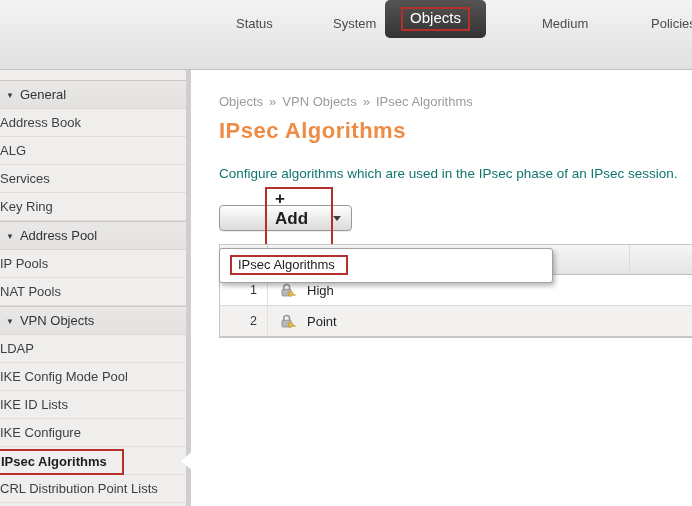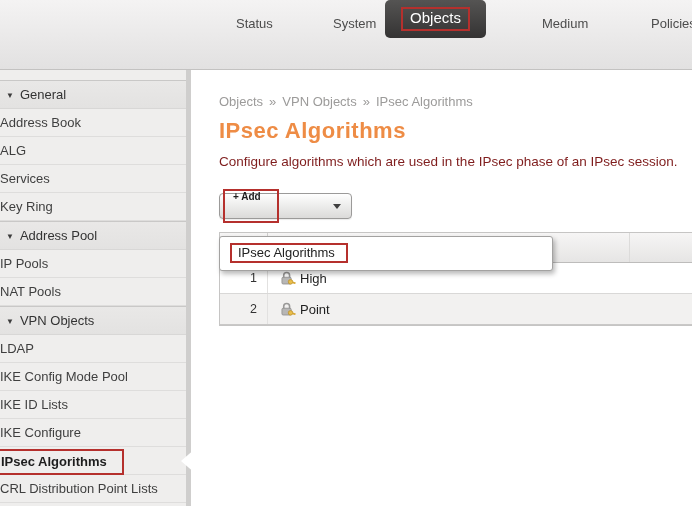--- a/index.html
+++ b/index.html
@@ -41,28 +41,28 @@
   .selected-arrow { position:absolute; right:-10px; top:50%; margin-top:-13px; width:0; height:0;
              border-top:13px solid transparent; border-bottom:13px solid transparent;
              border-right:15px solid #ffffff; }
 
   
   .content { flex:1; position:relative; padding:24px 0 0 28px; }
   .breadcrumb { font-size:13px; color:#9c9b9a; }
   .breadcrumb .sep { margin:0 6px; color:#9c9b9a; }
   .page-title { margin-top:9px; font-size:22px; font-weight:bold; color:#ee8c45;
                 letter-spacing:0.5px; }
-  .page-desc { margin-top:10px; font-size:13.5px; color:#7f1d1d; }
+  .page-desc { margin-top:22px; font-size:13.5px; color:#0f766e; }
 
   .add-btn { margin-top:24px; width:118px; height:24px; border:1px solid #9b9a99;
              border-radius:4px; background:linear-gradient(180deg,#fefefe,#dbdad9);
              display:flex; align-items:center; padding:0 10px 0 3px; cursor:pointer;
              box-shadow:0 1px 1px rgba(0,0,0,0.08); }
   .add-btn .hl { display:inline-block; border:2px solid #b5302d;
-             padding:0 16px 19px 8px; font-size:10px; font-weight:bold; color:#1e1e1e; }
+             padding:0 16px 19px 8px; font-size:17px; font-weight:bold; color:#1e1e1e;margin-left:42px; }
   .caret-down { margin-left:auto; width:0; height:0; border-left:4px solid transparent;
              border-right:4px solid transparent; border-top:5px solid #3f3f3f; }
 
   .table-region { position:relative; margin-top:0; }
   .dropdown { position:absolute; top:4px; left:0; width:332px; background:#fff;
              border:1px solid #a3a2a1; border-radius:3px; padding:4px 0 5px;
              box-shadow:2px 3px 5px rgba(0,0,0,0.28); z-index:10; }
   .dropdown-item { padding:2px 16px 2px 16px; font-size:13px; color:#222; cursor:pointer; }
   .dropdown-item .hl { display:inline-block; border:2px solid #b5302d;
              padding:0 11px 1px 6px; margin-left:-6px; }
@@ -73,21 +73,21 @@
              border-bottom:1px solid #bdbcbb; }
   .t-header .col-div1 { position:absolute; left:47px; top:0; bottom:0; width:1px; background:#cfcecd; }
   .t-header .col-div2 { position:absolute; right:62px; top:0; bottom:0; width:1px; background:#dcdbda; }
   .t-row { height:30px; display:flex; align-items:stretch; font-size:13px; color:#1f1f1f;
              border-bottom:1px solid #d9d8d7; cursor:pointer; }
   .t-row.row-even { background:#ffffff; }
   .t-row.row-odd  { background:#f2f1f0; border-bottom:1px solid #c9c8c7; }
   .t-num { width:37px; padding-right:10px; display:flex; align-items:center;
              justify-content:flex-end; font-size:12.5px; color:#333;
              border-right:1px solid #e2e1e0; flex:none; }
-  .t-name { display:flex; align-items:center; gap:4px; padding-left:11px;justify-content:center; }
+  .t-name { display:flex; align-items:center; gap:11px; padding-left:11px;justify-content:center; }
   .lock-ic { width:17px; height:16px; flex:none; }
 </style>
 </head>
 <body>
 
 <div class="topnav">
   <span class="nav-label nav-status">Status</span>
   <span class="nav-label nav-system">System</span>
   <div class="nav-active-tab">
     <span class="hl"><span class="lbl">Objects</span></span>

